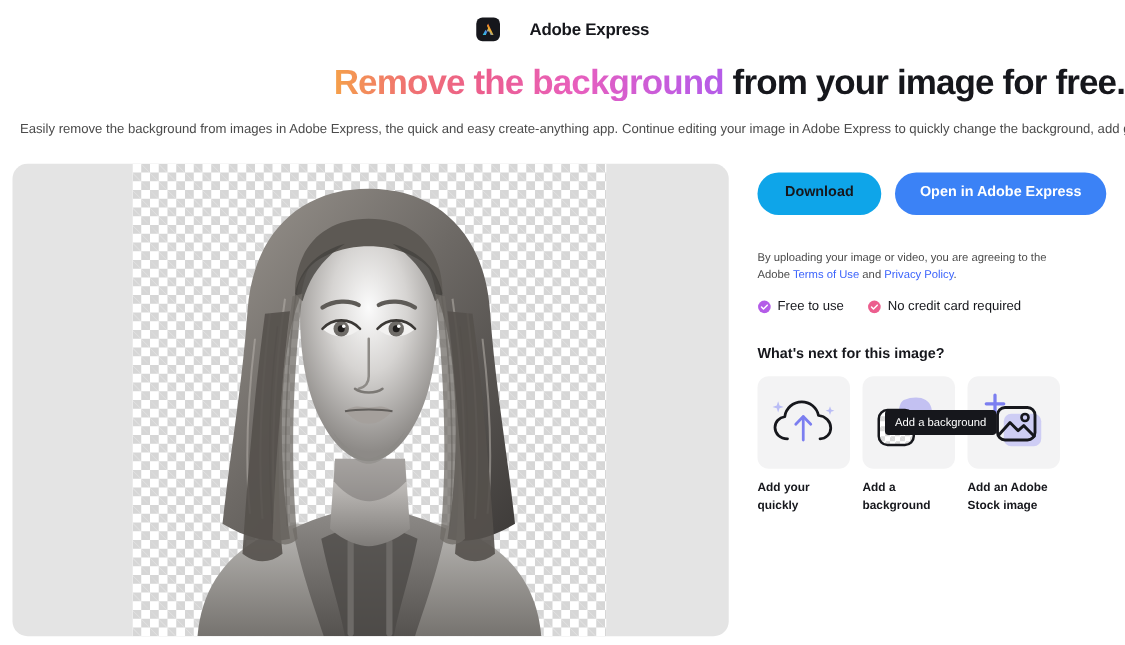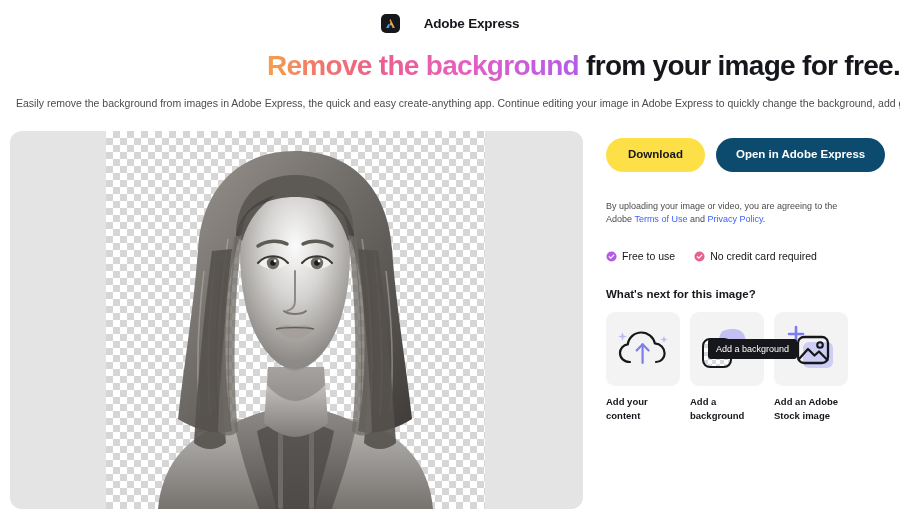--- a/index.html
+++ b/index.html
@@ -98,40 +98,40 @@
   .btnrow { display: flex; gap: 11px; align-items: center; }
   .btn {
     border: none; cursor: pointer;
     border-radius: 999px;
     font-family: inherit;
     font-size: 11.5px;
     font-weight: bold;
     line-height: 1;
   }
   .btn-download {
-    background: #fde047; color: #16171c;
+    background: #0ea5e9; color: #16171c;
     padding: 11px 22px;
   }
   .btn-open {
-    background: #0c4a6e; color: #ffffff;
+    background: #3b82f6; color: #ffffff;
     padding: 11px 20px;
   }
 
   .legal {
     margin-top: 28px;
     font-size: 9px;
     color: #4b4b4b;
     line-height: 1.55;
     max-width: 240px;
   }
   .legal a { color: #3b63fb; text-decoration: none; }
 
   .bullets {
     display: flex; gap: 19px; align-items: center;
-    margin-top: 23px;
+    margin-top: 12px;
   }
   .bullet { display: flex; align-items: center; gap: 5px; }
   .bullet span.txt { font-size: 10.5px; color: #16171c; }
   .chk { width: 11px; height: 11px; flex: 0 0 auto; display:block; }
 
   .whatsnext {
     margin-top: 26px;
     font-size: 11.5px;
     font-weight: bold;
     color: #16171c;
@@ -344,21 +344,21 @@
           <svg width="56" height="46" viewBox="0 0 56 46">
             <path d="M15 36 C9 36 5 32 5 27 C5 22.5 8.4 19 12.8 18.4
                      C13.6 11.6 19.4 6.5 26.4 6.5 C33 6.5 38.6 11.2 39.8 17.4
                      C45.4 17.8 49.6 22.2 49.6 27.4 C49.6 32.2 45.8 36 41 36" stroke="#16171c" stroke-width="2.2" fill="none" stroke-linecap="round" stroke-linejoin="round"></path>
             <path d="M27.6 37 L27.6 18.5" stroke="#7b7ef0" stroke-width="2.2" fill="none" stroke-linecap="round"></path>
             <path d="M21.6 24.4 L27.6 18.2 L33.6 24.4" stroke="#7b7ef0" stroke-width="2.2" fill="none" stroke-linecap="round" stroke-linejoin="round"></path>
             <path d="M7.5 6 L8.6 9.4 L12 10.5 L8.6 11.6 L7.5 15 L6.4 11.6 L3 10.5 L6.4 9.4 Z" fill="#b9bcf5"></path>
             <path d="M49 10 L49.9 12.6 L52.5 13.5 L49.9 14.4 L49 17 L48.1 14.4 L45.5 13.5 L48.1 12.6 Z" fill="#b9bcf5"></path>
           </svg>
         </div>
-        <div class="card-label">Add your content</div>
+        <div class="card-label">Add your quickly</div>
       </div>
 
       <div class="card">
         <div class="card-tile">
           <svg width="56" height="52" viewBox="0 0 56 52">
             <path d="M24 8 C34 4 44 6 46 14 C48.6 24 44 34 34 34 C24 34 20 26 20 20 C20 14 21 10 24 8 Z" fill="#c3c1f2"></path>
           </svg>
           <div class="tile-checker" style="position:absolute;left:12px;top:26px;width:30px;height:30px;border-radius:8px;border:2.4px solid #16171c;"></div>
           <div class="tooltip">Add a background</div>
         </div>

